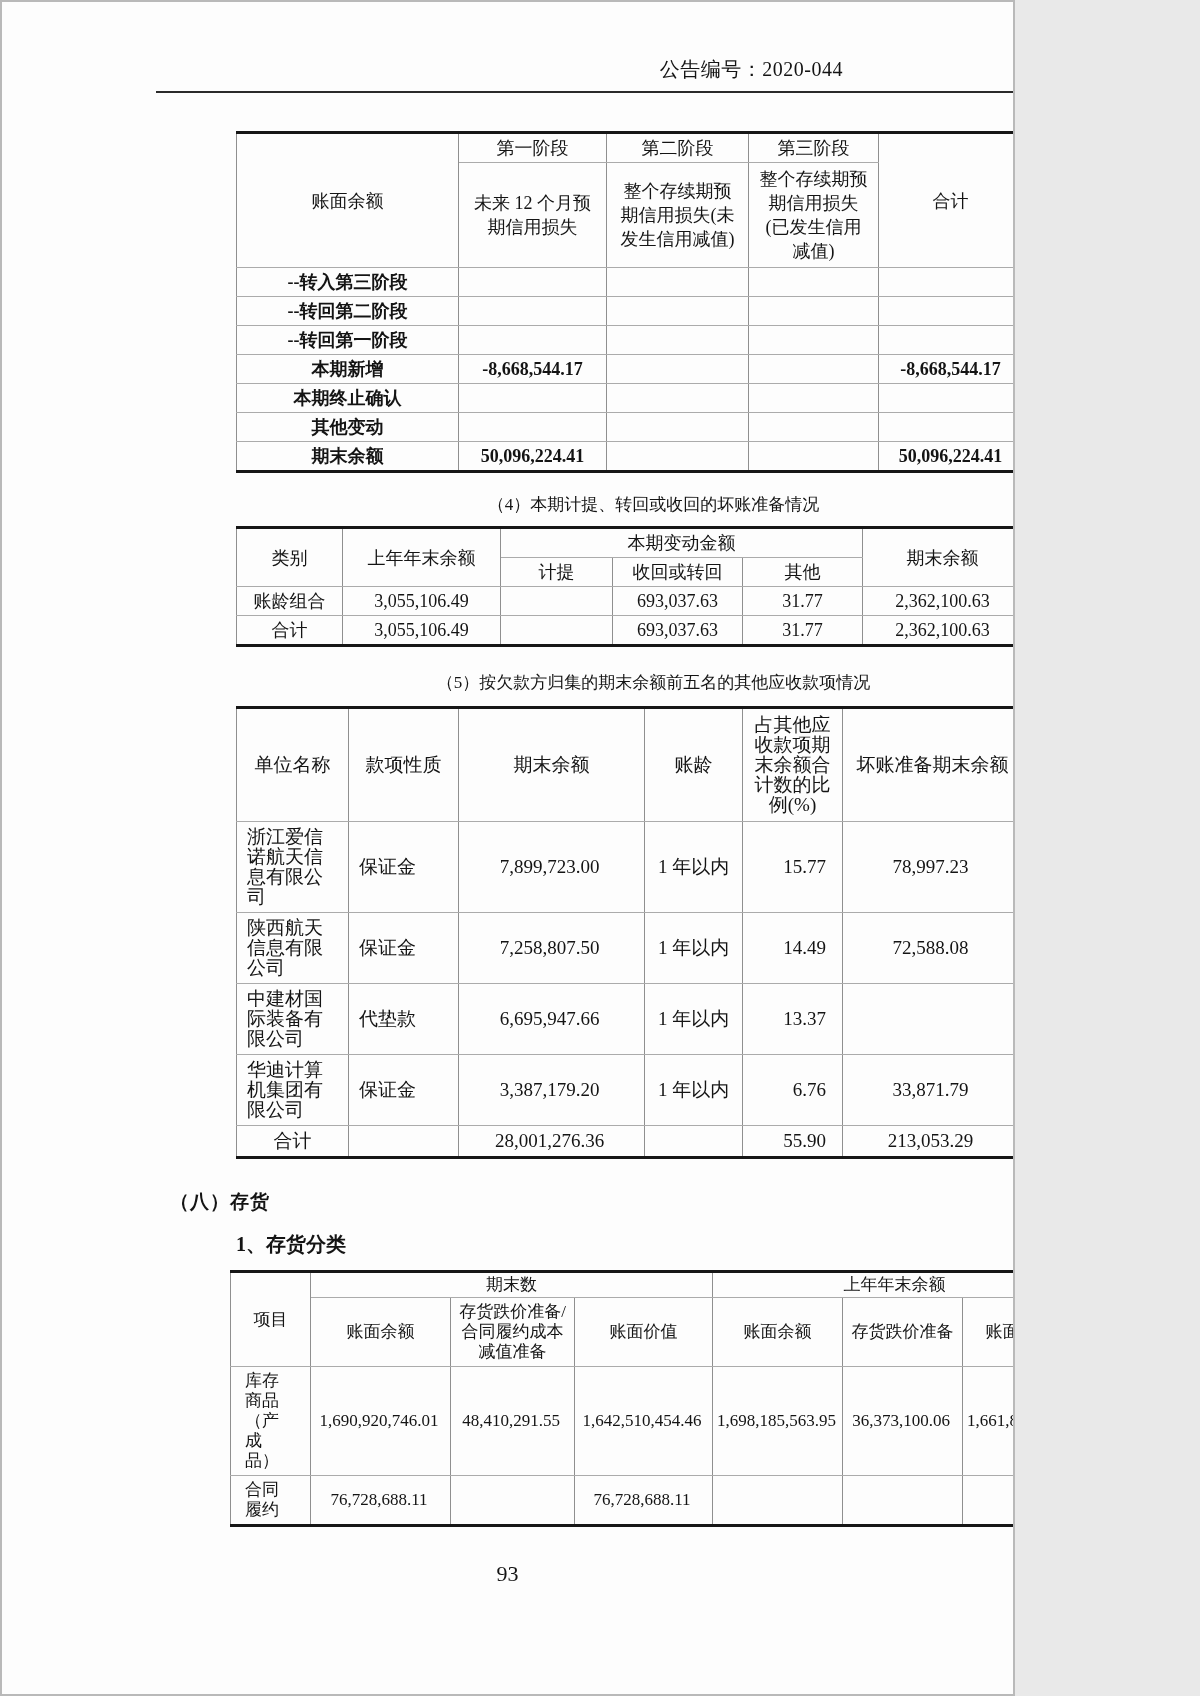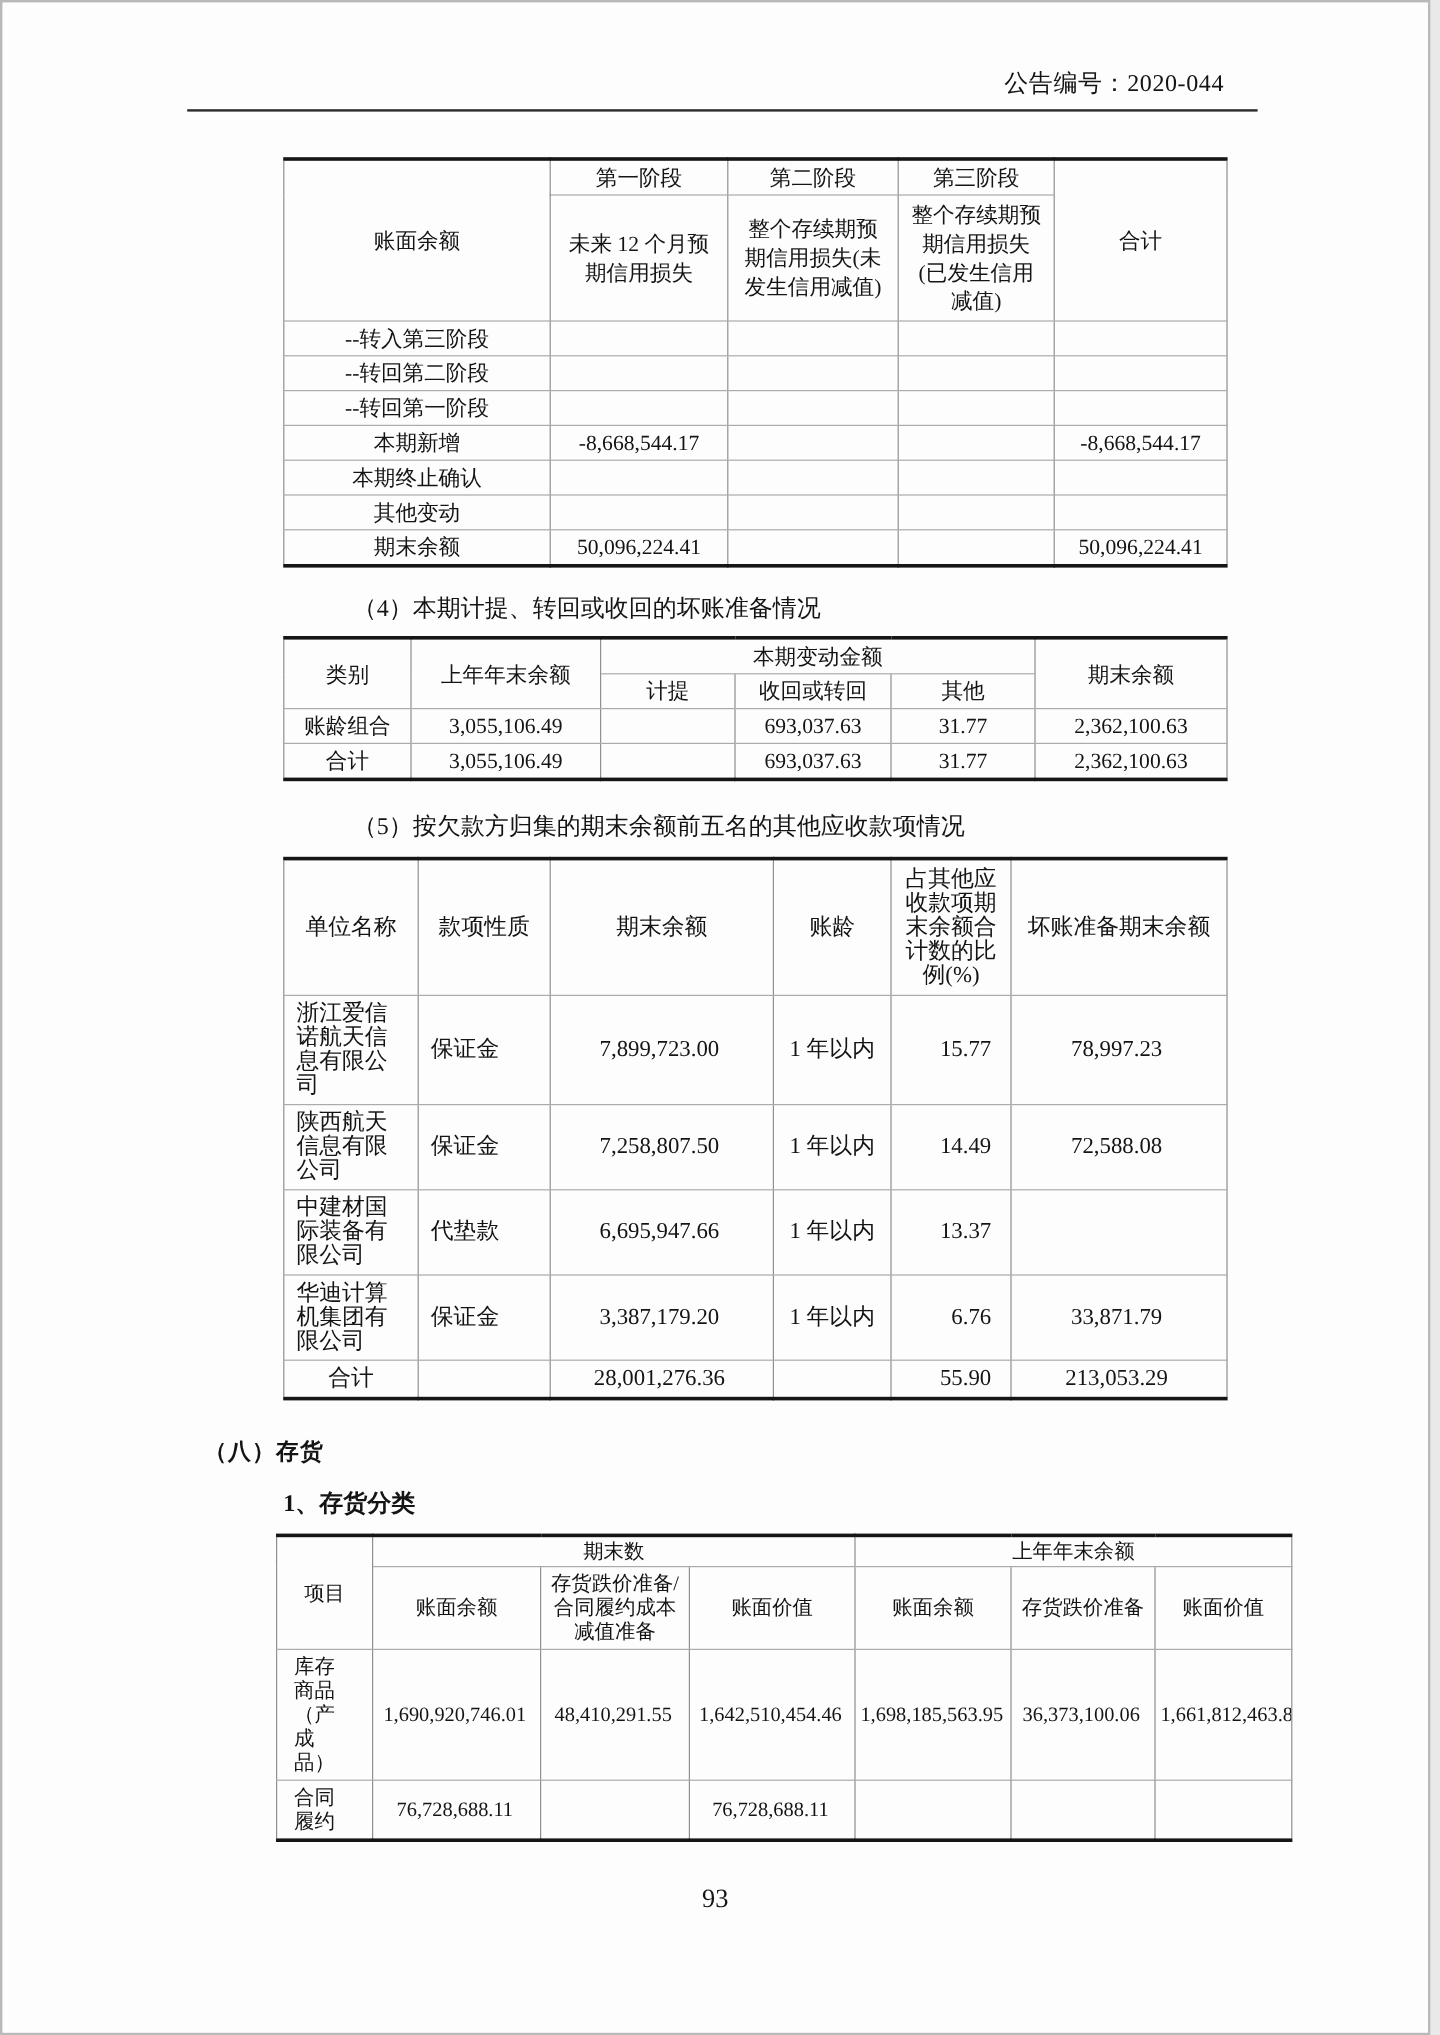--- a/index.html
+++ b/index.html
@@ -1,18 +1,18 @@
 <!DOCTYPE html>
 <html><head>
 <meta charset="utf-8">
 <style>
   * { margin:0; padding:0; box-sizing:border-box; }
   body { background:#e9e9e9; }
   .page {
-    width:1192px; height:1696px;
+    width:1015px; height:1696px;
     background:#fdfdfd;
     border:2px solid #b9b9b9;
     font-family:"Liberation Serif","DejaVu Serif",serif;
     color:#141414;
     overflow:hidden;
     position:relative;
   }
   .h-ann { text-align:right; padding:54px 170px 0 0; font-size:20px; letter-spacing:.5px; }
   .rule  { margin:8px 0 0 154px; width:892px; border-top:2px solid #2b2b2b; }
 
@@ -26,21 +26,21 @@
     padding:2px 4px; overflow:hidden;
   }
   td.num   { text-align:right; padding-right:8px; }
   td.lbl   { text-align:left;  padding-left:8px; }
   td.ctr   { text-align:center; }
 
   
   .t1 { margin:38px 0 0 234px; width:786px; font-size:18px; }
   .t1 thead tr.r1 th { height:28px; }
   .t1 thead tr.r2 th { height:84px; line-height:24px; padding:4px 8px; }
-  .t1 tbody td { height:26px; }
+  .t1 tbody td { height:26px;font-weight:bold; }
 
   
   .t2 { margin:10px 0 0 234px; width:786px; font-size:18px;border-radius:13px; }
   .t2 thead th { height:25px; }
   .t2 tbody td { height:27px; }
 
   
   .t3 { margin:12px 0 0 234px; width:786px; font-size:19px; line-height:20px; }
   .t3 thead th { padding:6px 6px; }
   .t3 tbody td { padding:5px 6px; }
@@ -51,21 +51,21 @@
   .t3 tr.sum td { height:27px; }
 
   
   .t4 { margin:12px 0 0 228px; width:846px; font-size:17px; line-height:20px; }
   .t4 thead tr.r1 th { height:24px; }
   .t4 thead tr.r2 th { padding:4px 6px; }
   .t4 tbody td { padding:4px 4px; }
   .t4 td.item  { text-align:left; padding:4px 24px 4px 14px; word-break:break-all; }
   .t4 td.num   { padding-right:7px; }
 
-  .title4, .title5 { margin:20px 0 0 292px; font-size:20px; }
+  .title4, .title5 { margin:20px 0 0 292px; font-size:17px;text-align:center; }
   .title5 { margin-top:24px; }
   .title8 { margin:30px 0 0 168px; font-size:19px; font-weight:bold; letter-spacing:1px; }
   .subtitle1 { margin:16px 0 0 234px; font-size:20px; font-weight:bold; }
   .pagenum { text-align:center; margin-top:34px; font-size:22px; }
 </style>
 </head>
 <body>
 
 <div class="page">
 

